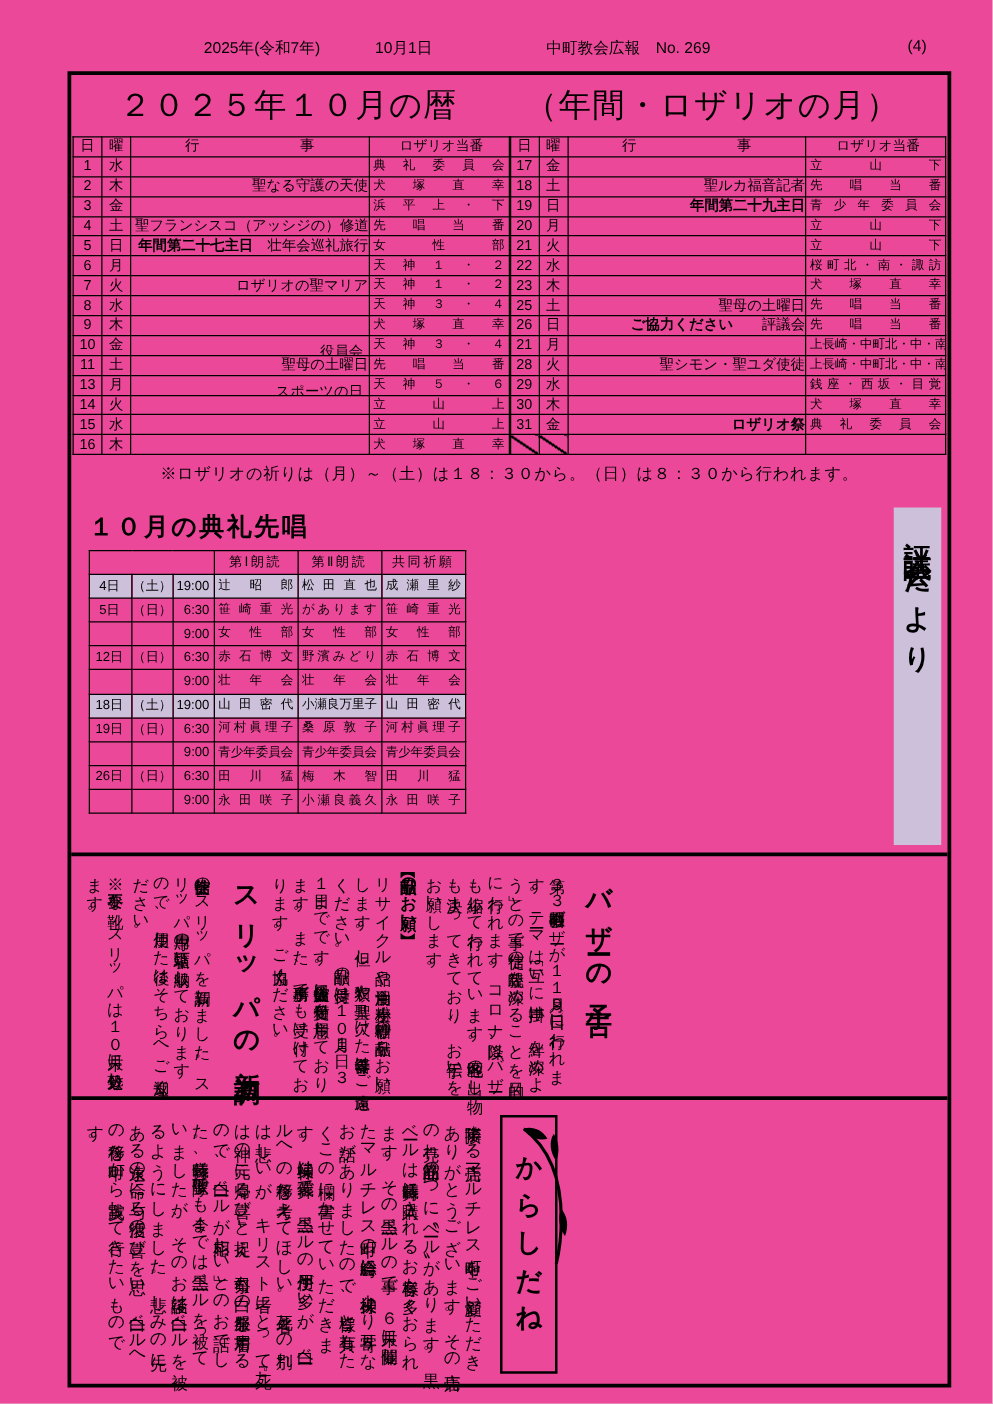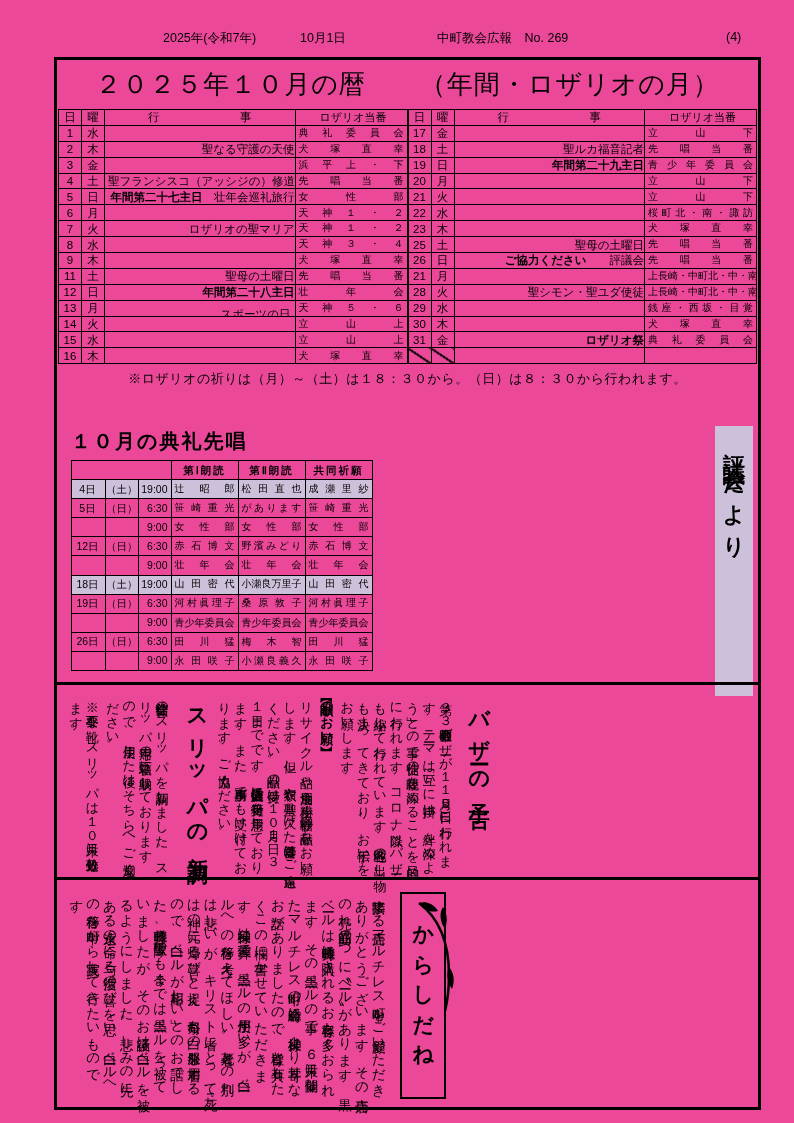--- a/index.html
+++ b/index.html
@@ -21,21 +21,21 @@
   .rh-pub  { left:437px; }
   .rh-page { left:726px; }
 
   
   .frame {
     position:absolute; left:54px; top:57px; width:707px; height:1053px;
     border:3px solid #000;
   }
   .band { position:absolute; left:0; right:0; }
   .band1 { top:0; height:340px; }
-  .band2 { top:360px; height:282px; }
+  .band2 { top:340px; height:282px; }
   .band3 { top:622px; height:195px; border-top:3px solid #000; }
   .band4 { top:817px; bottom:0; border-top:3px solid #000; }
 
   
   .main-title {
     text-align:center; font-size:26px; letter-spacing:1px;
     margin:7px 0 7px; font-weight:normal; white-space:nowrap;
   }
   .cal-wrap { display:flex; padding:0 1px; }
   table.cal { width:50%; border-collapse:collapse; table-layout:fixed; font-size:11.5px; }
@@ -56,21 +56,21 @@
   }
   .cal-note { text-align:center; font-size:13px; margin-top:6px; letter-spacing:0.5px; }
 
   
   .lect-head { font-size:20px; font-weight:bold; letter-spacing:2px; margin:8px 0 5px 14px; }
   table.lect { border-collapse:collapse; table-layout:fixed; margin-left:14px; font-size:10.5px; }
   table.lect th, table.lect td {
     border:1px solid #000; height:19.1px; padding:0; line-height:1.05;
     overflow:hidden; white-space:nowrap;
   }
-  table.lect th { font-weight:bold; letter-spacing:2px; }
+  table.lect th { font-weight:normal; letter-spacing:2px; }
   .l-date { text-align:center; padding-right:2px !important; }
   .l-day  { text-align:center; }
   .l-time { text-align:right; padding-right:3px !important; }
   .l-n { font-size:10px; text-align:justify; text-align-last:justify; padding:0 3px !important; }
   tr.shaded { background:#CCC0DA; }
 
   .council {
     position:absolute; top:6px; right:5px; left:305px; height:270px;
     writing-mode:vertical-rl; font-family:"Liberation Serif", serif;
   }
@@ -193,30 +193,30 @@
                 <td class="c-event"><span class="ev-b"></span><span></span><span class="ev-r"></span></td>
                 <td class="c-duty">天神３・４</td>
               </tr>
               <tr>
                 <td class="c-day">9</td>
                 <td class="c-wd">木</td>
                 <td class="c-event"><span class="ev-b"></span><span></span><span class="ev-r"></span></td>
                 <td class="c-duty">犬塚直幸</td>
               </tr>
               <tr>
+                <td class="c-day">10</td>
+                <td class="c-wd">金</td>
+                <td class="c-event"><span class="ev-b"></span><span></span><span class="ev-r">役員会</span></td>
+                <td class="c-duty">天神３・４</td>
+              </tr>
+              <tr>
                 <td class="c-day">11</td>
                 <td class="c-wd">土</td>
                 <td class="c-event"><span class="ev-b"></span><span>聖母の土曜日</span><span class="ev-r"></span></td>
                 <td class="c-duty">先唱当番</td>
-              </tr>
-              <tr>
-                <td class="c-day">12</td>
-                <td class="c-wd">日</td>
-                <td class="c-event"><span class="ev-b">年間第二十八主日</span><span></span><span class="ev-r"></span></td>
-                <td class="c-duty">壮年会</td>
               </tr>
               <tr>
                 <td class="c-day">13</td>
                 <td class="c-wd">月</td>
                 <td class="c-event"><span class="ev-b"></span><span></span><span class="ev-r">スポーツの日</span></td>
                 <td class="c-duty">天神５・６</td>
               </tr>
               <tr>
                 <td class="c-day">14</td>
                 <td class="c-wd">火</td>

